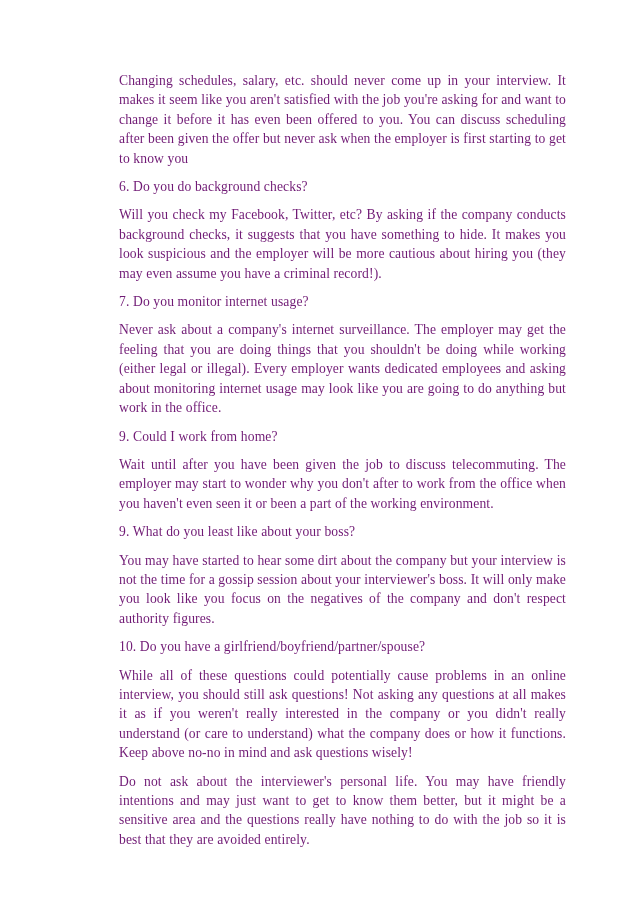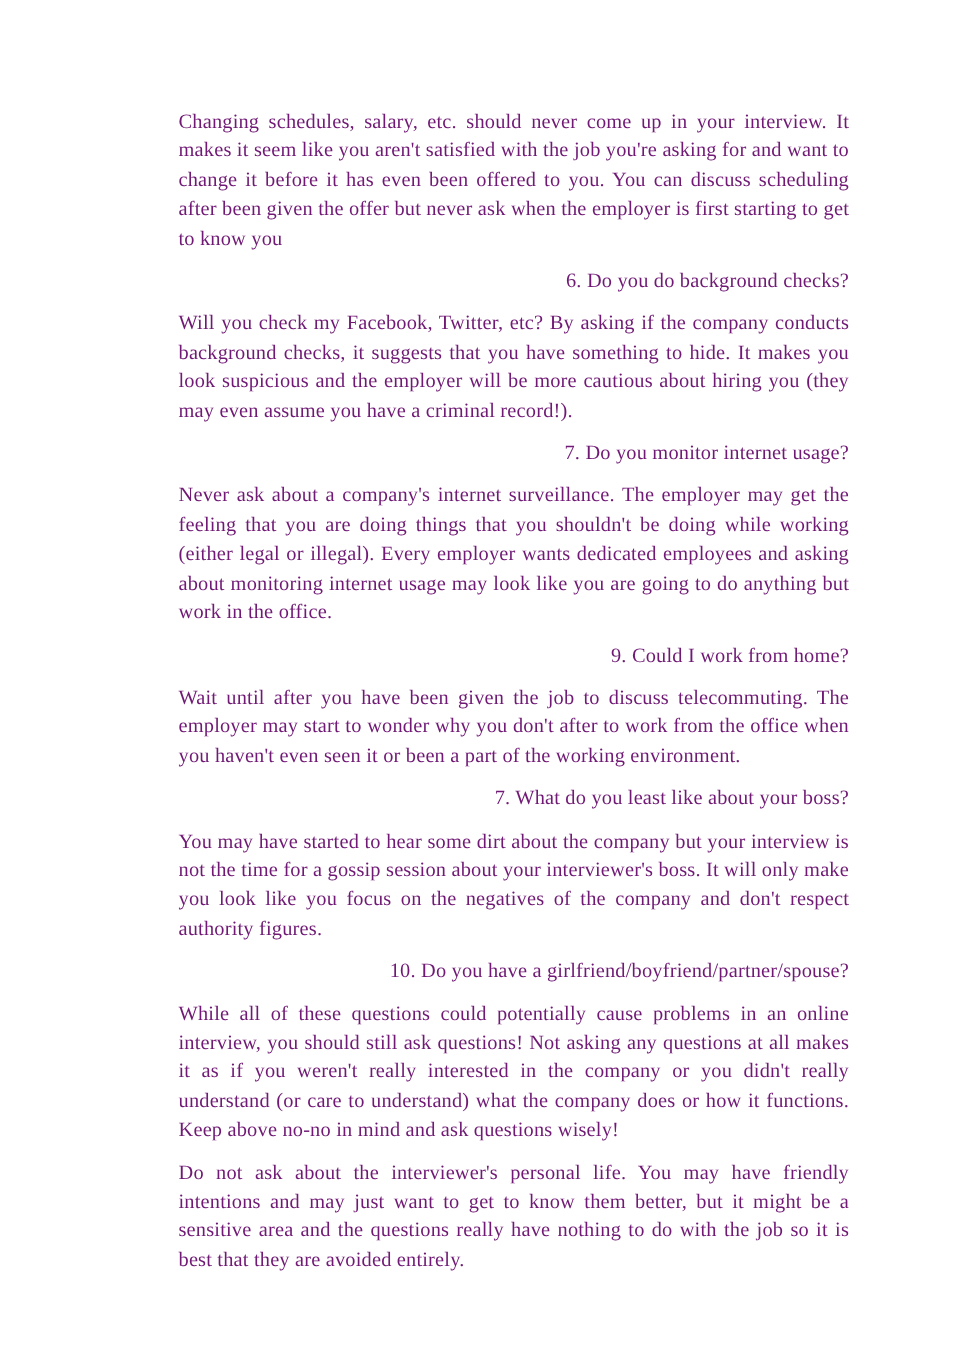--- a/index.html
+++ b/index.html
@@ -25,37 +25,37 @@
     line-height: 19.4px;
     letter-spacing: 0.12px;
     margin-left: 23px;
   }
   .block-paragraph {
     margin: 0 0 9px 0;
     text-align: justify;
   }
   .block-heading {
     margin: 0 0 9px 0;
-    text-align: right;
+    text-align: left;
     font-weight: normal;
     font-size: 13.6px;
     line-height: 19.4px;
   }
 </style>
 </head>
 <body>
 
 <div class="page">
   <div class="content">
     <p class="block-paragraph">Changing schedules, salary, etc. should never come up in your interview. It makes it seem like you aren't satisfied with the job you're asking for and want to change it before it has even been offered to you. You can discuss scheduling after been given the offer but never ask when the employer is first starting to get to know you</p>
     <p class="block-heading">6. Do you do background checks?</p>
     <p class="block-paragraph">Will you check my Facebook, Twitter, etc? By asking if the company conducts background checks, it suggests that you have something to hide. It makes you look suspicious and the employer will be more cautious about hiring you (they may even assume you have a criminal record!).</p>
     <p class="block-heading">7. Do you monitor internet usage?</p>
     <p class="block-paragraph">Never ask about a company's internet surveillance. The employer may get the feeling that you are doing things that you shouldn't be doing while working (either legal or illegal). Every employer wants dedicated employees and asking about monitoring internet usage may look like you are going to do anything but work in the office.</p>
     <p class="block-heading">9. Could I work from home?</p>
     <p class="block-paragraph">Wait until after you have been given the job to discuss telecommuting. The employer may start to wonder why you don't after to work from the office when you haven't even seen it or been a part of the working environment.</p>
-    <p class="block-heading">7. What do you least like about your boss?</p>
+    <p class="block-heading">9. What do you least like about your boss?</p>
     <p class="block-paragraph">You may have started to hear some dirt about the company but your interview is not the time for a gossip session about your interviewer's boss. It will only make you look like you focus on the negatives of the company and don't respect authority figures.</p>
     <p class="block-heading">10. Do you have a girlfriend/boyfriend/partner/spouse?</p>
     <p class="block-paragraph">While all of these questions could potentially cause problems in an online interview, you should still ask questions! Not asking any questions at all makes it as if you weren't really interested in the company or you didn't really understand (or care to understand) what the company does or how it functions. Keep above no-no in mind and ask questions wisely!</p>
     <p class="block-paragraph">Do not ask about the interviewer's personal life. You may have friendly intentions and may just want to get to know them better, but it might be a sensitive area and the questions really have nothing to do with the job so it is best that they are avoided entirely.</p>
   </div>
 </div>
 
 </body></html>

